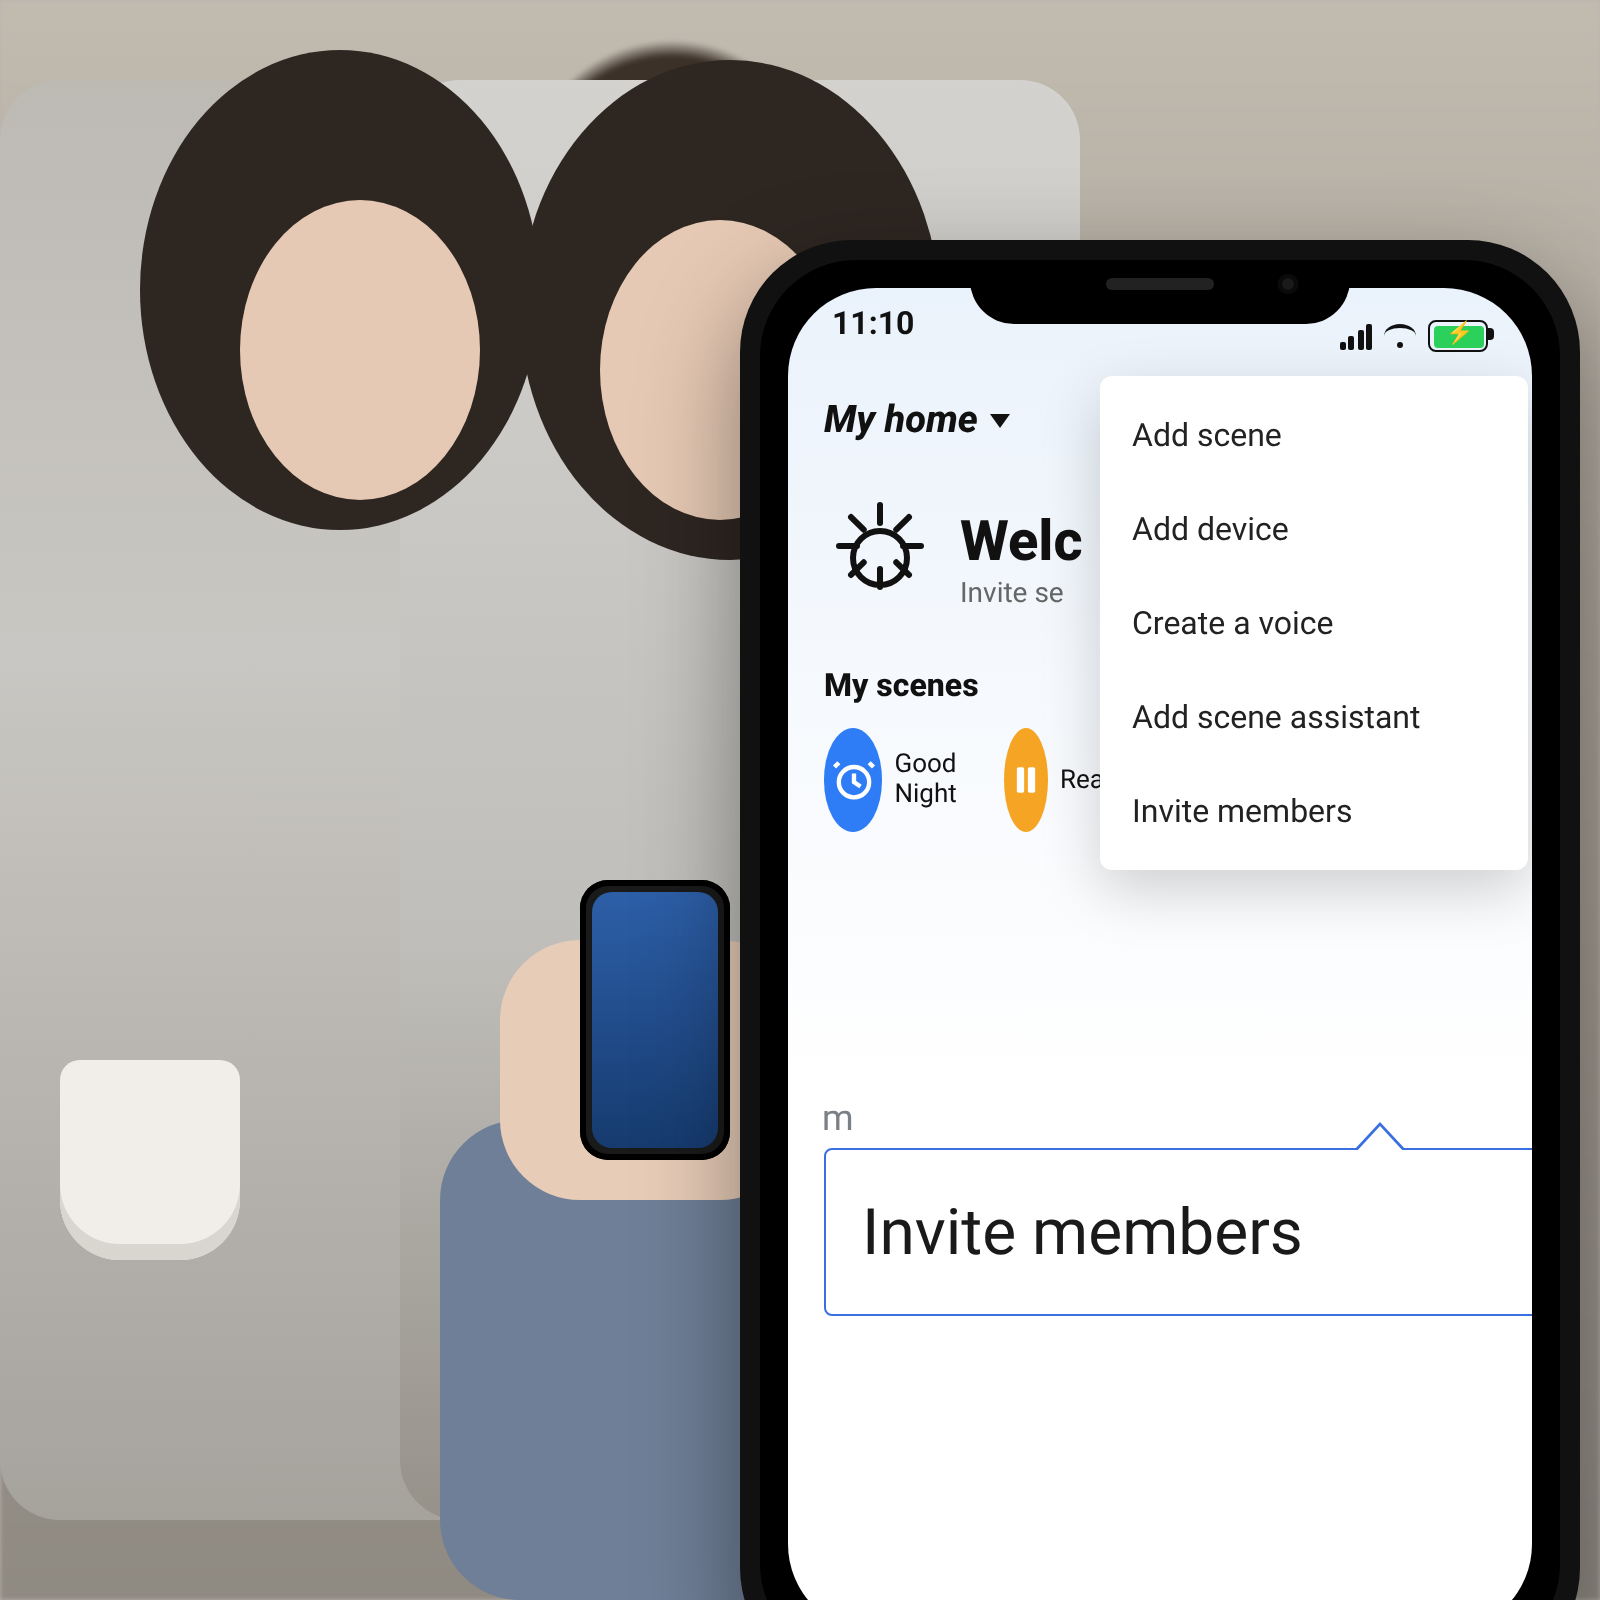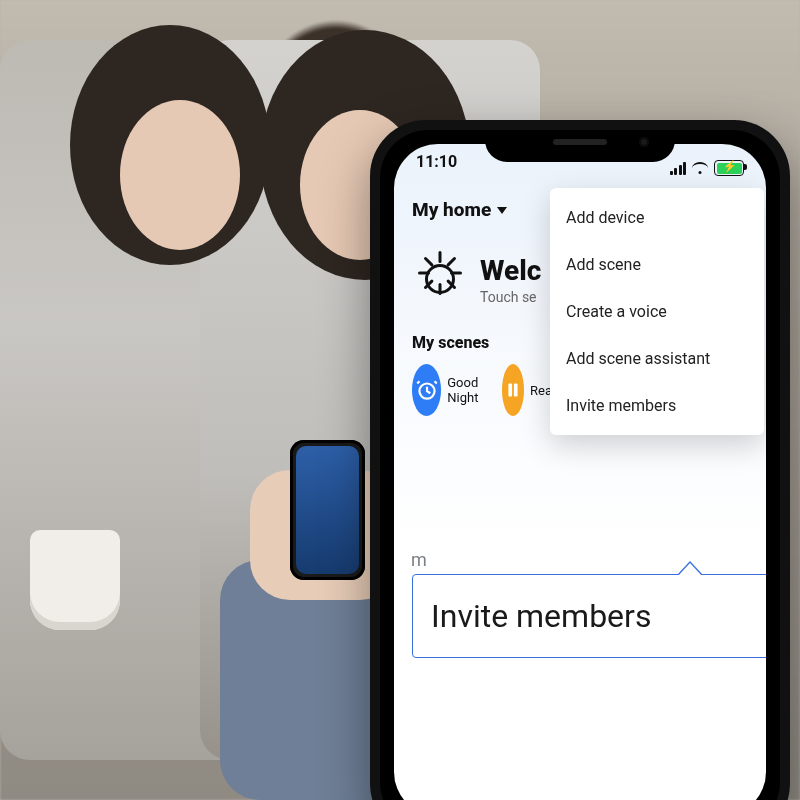--- a/index.html
+++ b/index.html
@@ -43,21 +43,21 @@
   .wifi::before{content:"";position:absolute;inset:0;border:2px solid #111;border-bottom:none;border-left:none;border-right:none;border-radius:16px 16px 0 0/12px 12px 0 0;}
   .wifi::after{content:"";position:absolute;left:50%;bottom:0;width:3px;height:3px;background:#111;border-radius:50%;transform:translateX(-50%);}
   .batt{width:28px;height:14px;border:1.5px solid #111;border-radius:4px;position:relative;}
   .batt::after{content:"";position:absolute;right:-4px;top:3px;width:3px;height:6px;background:#111;border-radius:0 2px 2px 0;}
   .batt .fill{position:absolute;inset:1.5px;background:#2bd15b;border-radius:2px;}
   .batt .bolt{position:absolute;left:8px;top:-1px;font-size:11px;color:#fff;}
 
   .content{position:absolute;inset:0;padding:48px 18px 0;color:#111;}
 
   .topbar{display:flex;align-items:center;justify-content:space-between;margin-top:6px;}
-  .home-sel{display:flex;align-items:center;gap:6px;font-weight:800;font-size:19px;}
+  .home-sel{display:flex;align-items:center;gap:6px;font-weight:800;font-size:19px;font-style:italic;}
   .chev{width:0;height:0;border-left:5px solid transparent;border-right:5px solid transparent;border-top:7px solid #111;margin-top:2px;}
   .top-icons{display:flex;align-items:center;gap:18px;}
   .icon{width:22px;height:22px;display:inline-flex;align-items:center;justify-content:center;color:#111;}
 
   .welcome{display:flex;align-items:center;gap:12px;margin-top:30px;}
   .sun{width:56px;height:56px;position:relative;}
   .sun .c{position:absolute;left:50%;top:50%;width:24px;height:24px;border:3px solid #111;border-radius:50%;transform:translate(-50%,-50%);}
   .sun .ray{position:absolute;left:50%;top:50%;width:3px;height:12px;background:#111;border-radius:2px;transform-origin:center 0;}
   .welcome-txt h1{margin:0;font-size:28px;font-weight:800;}
   .welcome-txt p{margin:2px 0 0;font-size:14px;color:#666;}
@@ -158,21 +158,21 @@
               <div class="ray" style="transform:translate(-50%,-50%) rotate(45deg) translateY(-22px);"></div>
               <div class="ray" style="transform:translate(-50%,-50%) rotate(90deg) translateY(-22px);"></div>
               <div class="ray" style="transform:translate(-50%,-50%) rotate(135deg) translateY(-22px);"></div>
               <div class="ray" style="transform:translate(-50%,-50%) rotate(180deg) translateY(-22px);"></div>
               <div class="ray" style="transform:translate(-50%,-50%) rotate(225deg) translateY(-22px);"></div>
               <div class="ray" style="transform:translate(-50%,-50%) rotate(270deg) translateY(-22px);"></div>
               <div class="ray" style="transform:translate(-50%,-50%) rotate(315deg) translateY(-22px);"></div>
             </div>
             <div class="welcome-txt">
               <h1>Welc</h1>
-              <p>Touch se</p>
+              <p>Invite se</p>
             </div>
           </div>
 
           <div class="section-title">My scenes</div>
           <div class="scenes">
             <div class="scene">
               <div class="circ blue">
                 <svg viewBox="0 0 24 24" width="26" height="26" fill="none" stroke="#fff" stroke-width="2">
                     <circle cx="12" cy="13" r="7"></circle>
                     <path d="M12 9v4l3 2"></path>
@@ -186,22 +186,22 @@
                 <svg viewBox="0 0 24 24" width="22" height="22" fill="#fff">
                     <rect x="7" y="5" width="4" height="14" rx="1"></rect>
                     <rect x="13" y="5" width="4" height="14" rx="1"></rect>
                   </svg>
               </div>
               <div class="lbl">Reading</div>
             </div>
           </div>
 
           <div class="menu">
+            <div class="item">Add scene</div>
             <div class="item">Add device</div>
-            <div class="item">Add scene</div>
             <div class="item">Create a voice</div>
             <div class="item">Add scene assistant</div>
             <div class="item">Invite members</div>
           </div>
 
           <div class="callout">
             <span class="m">m</span>
             <div class="arrow"></div>
             <div class="txt">Invite members</div>
           </div>

